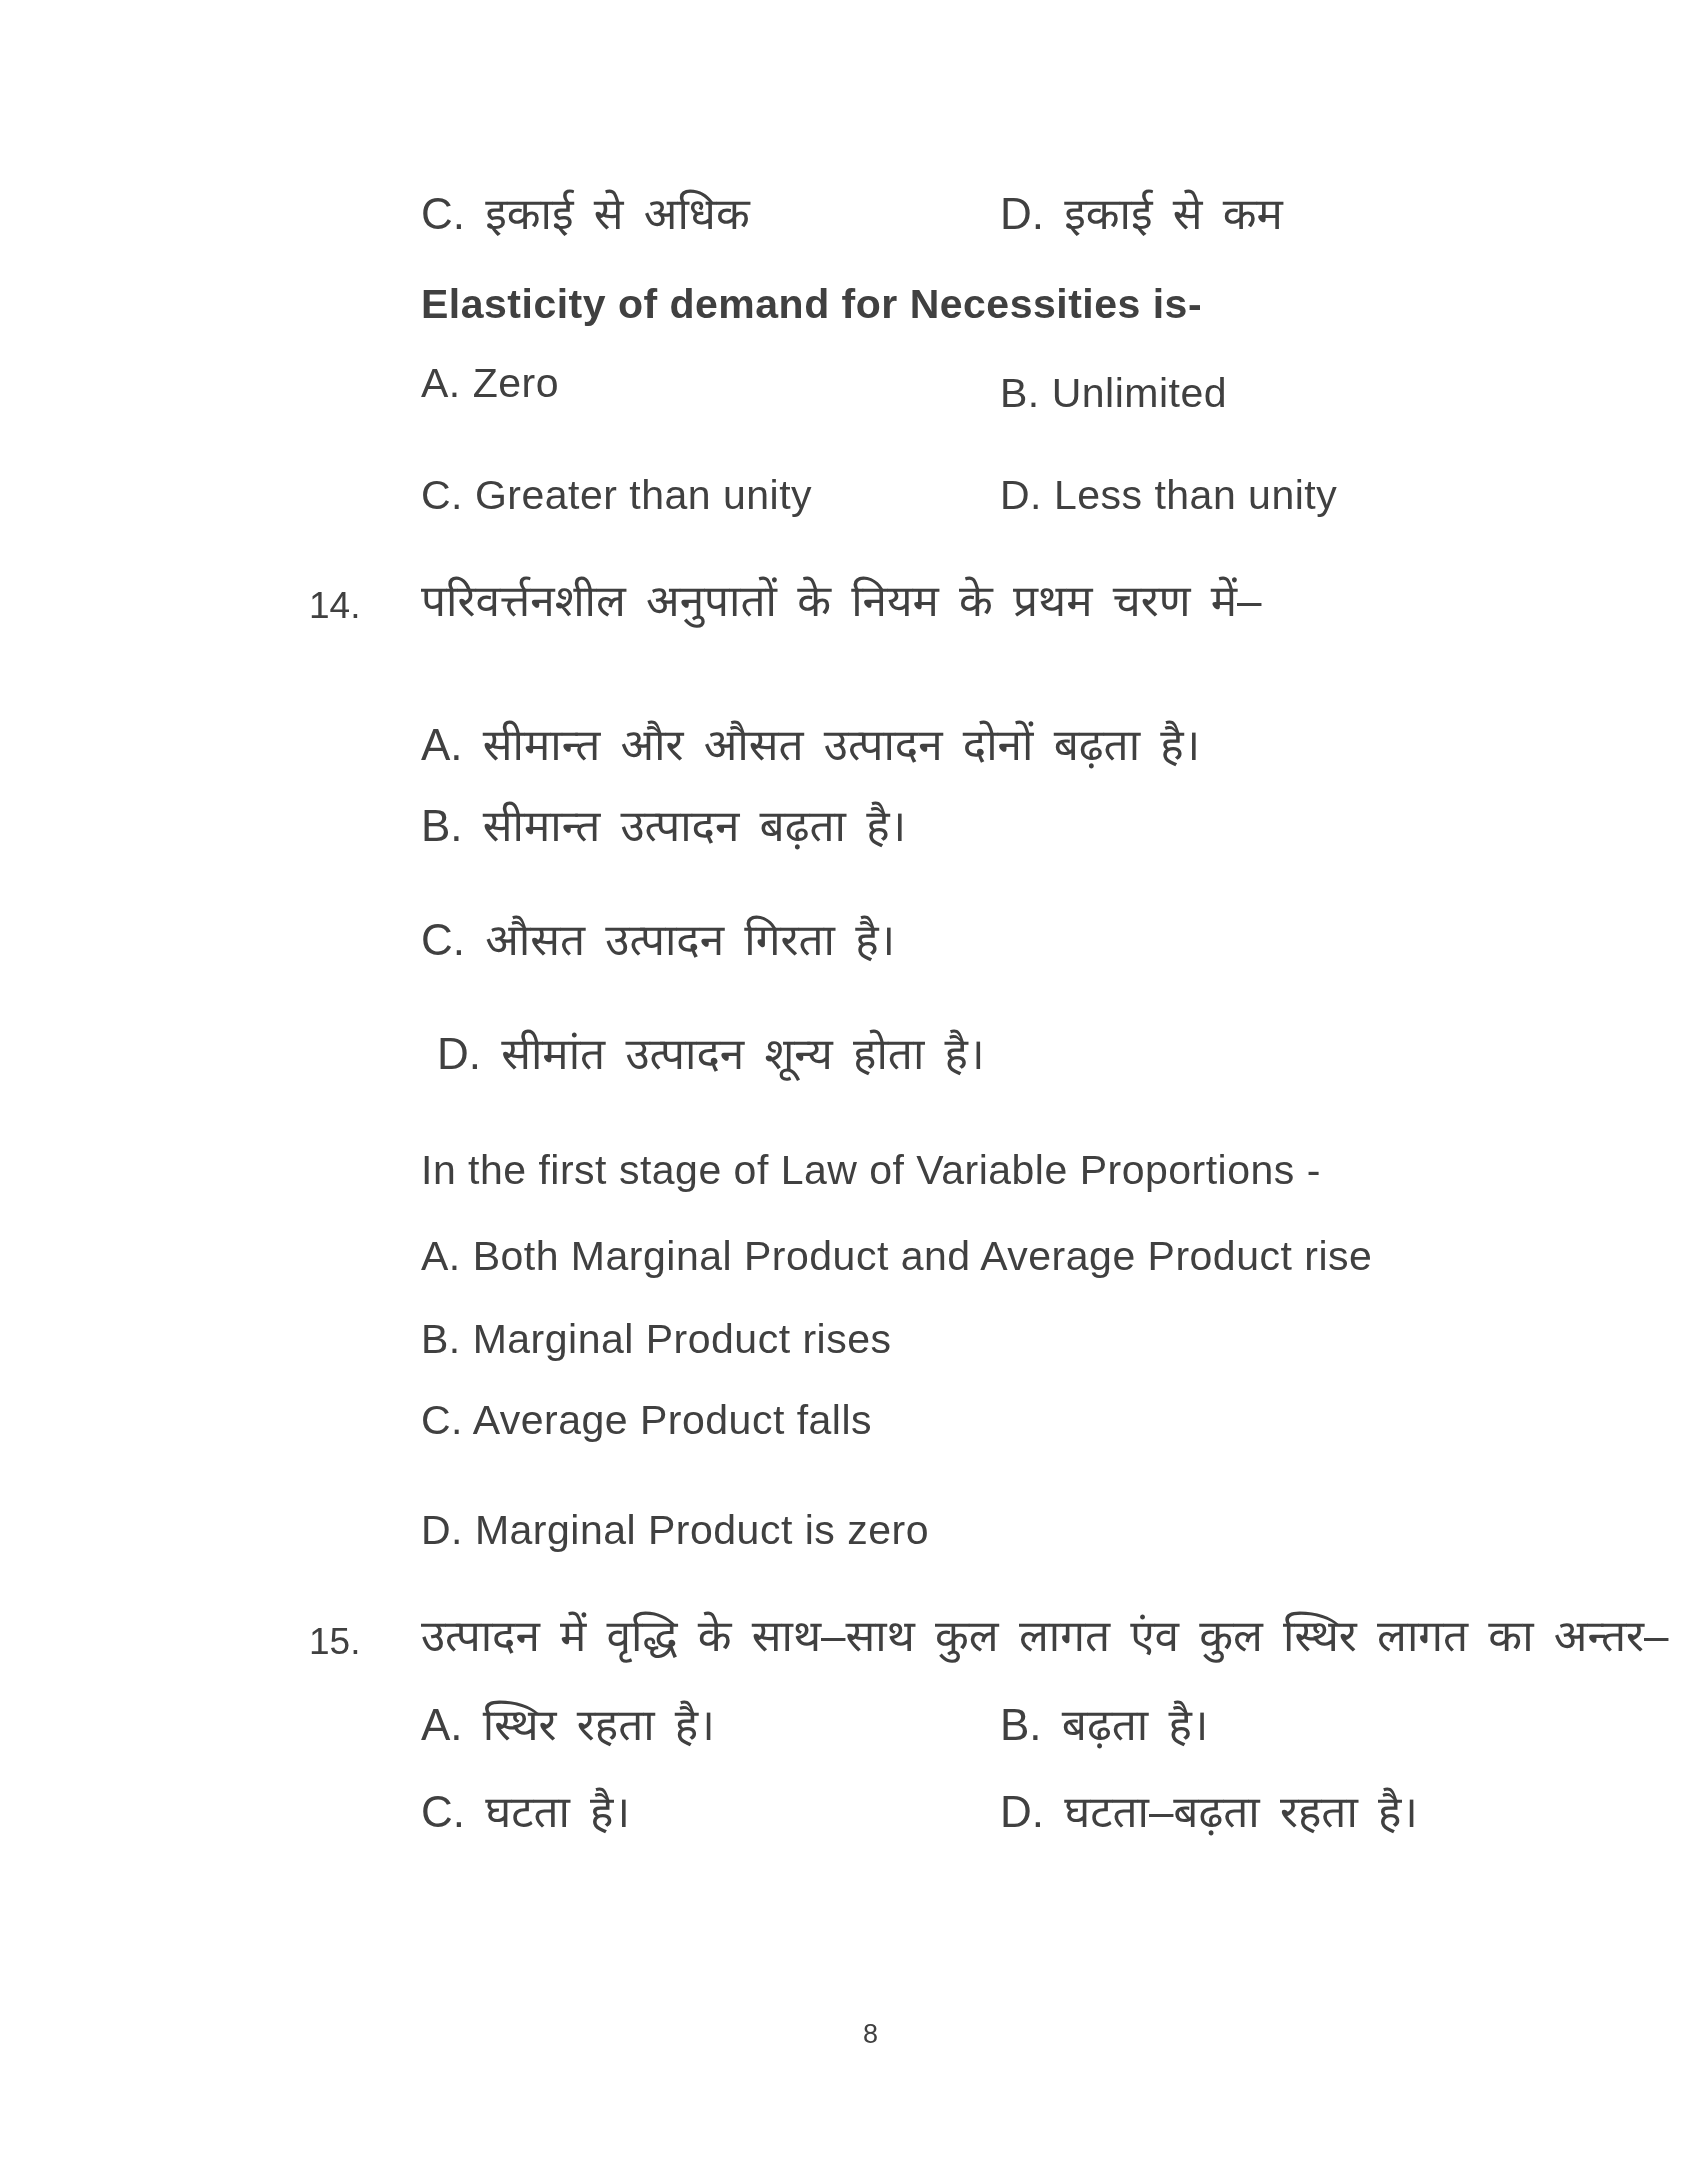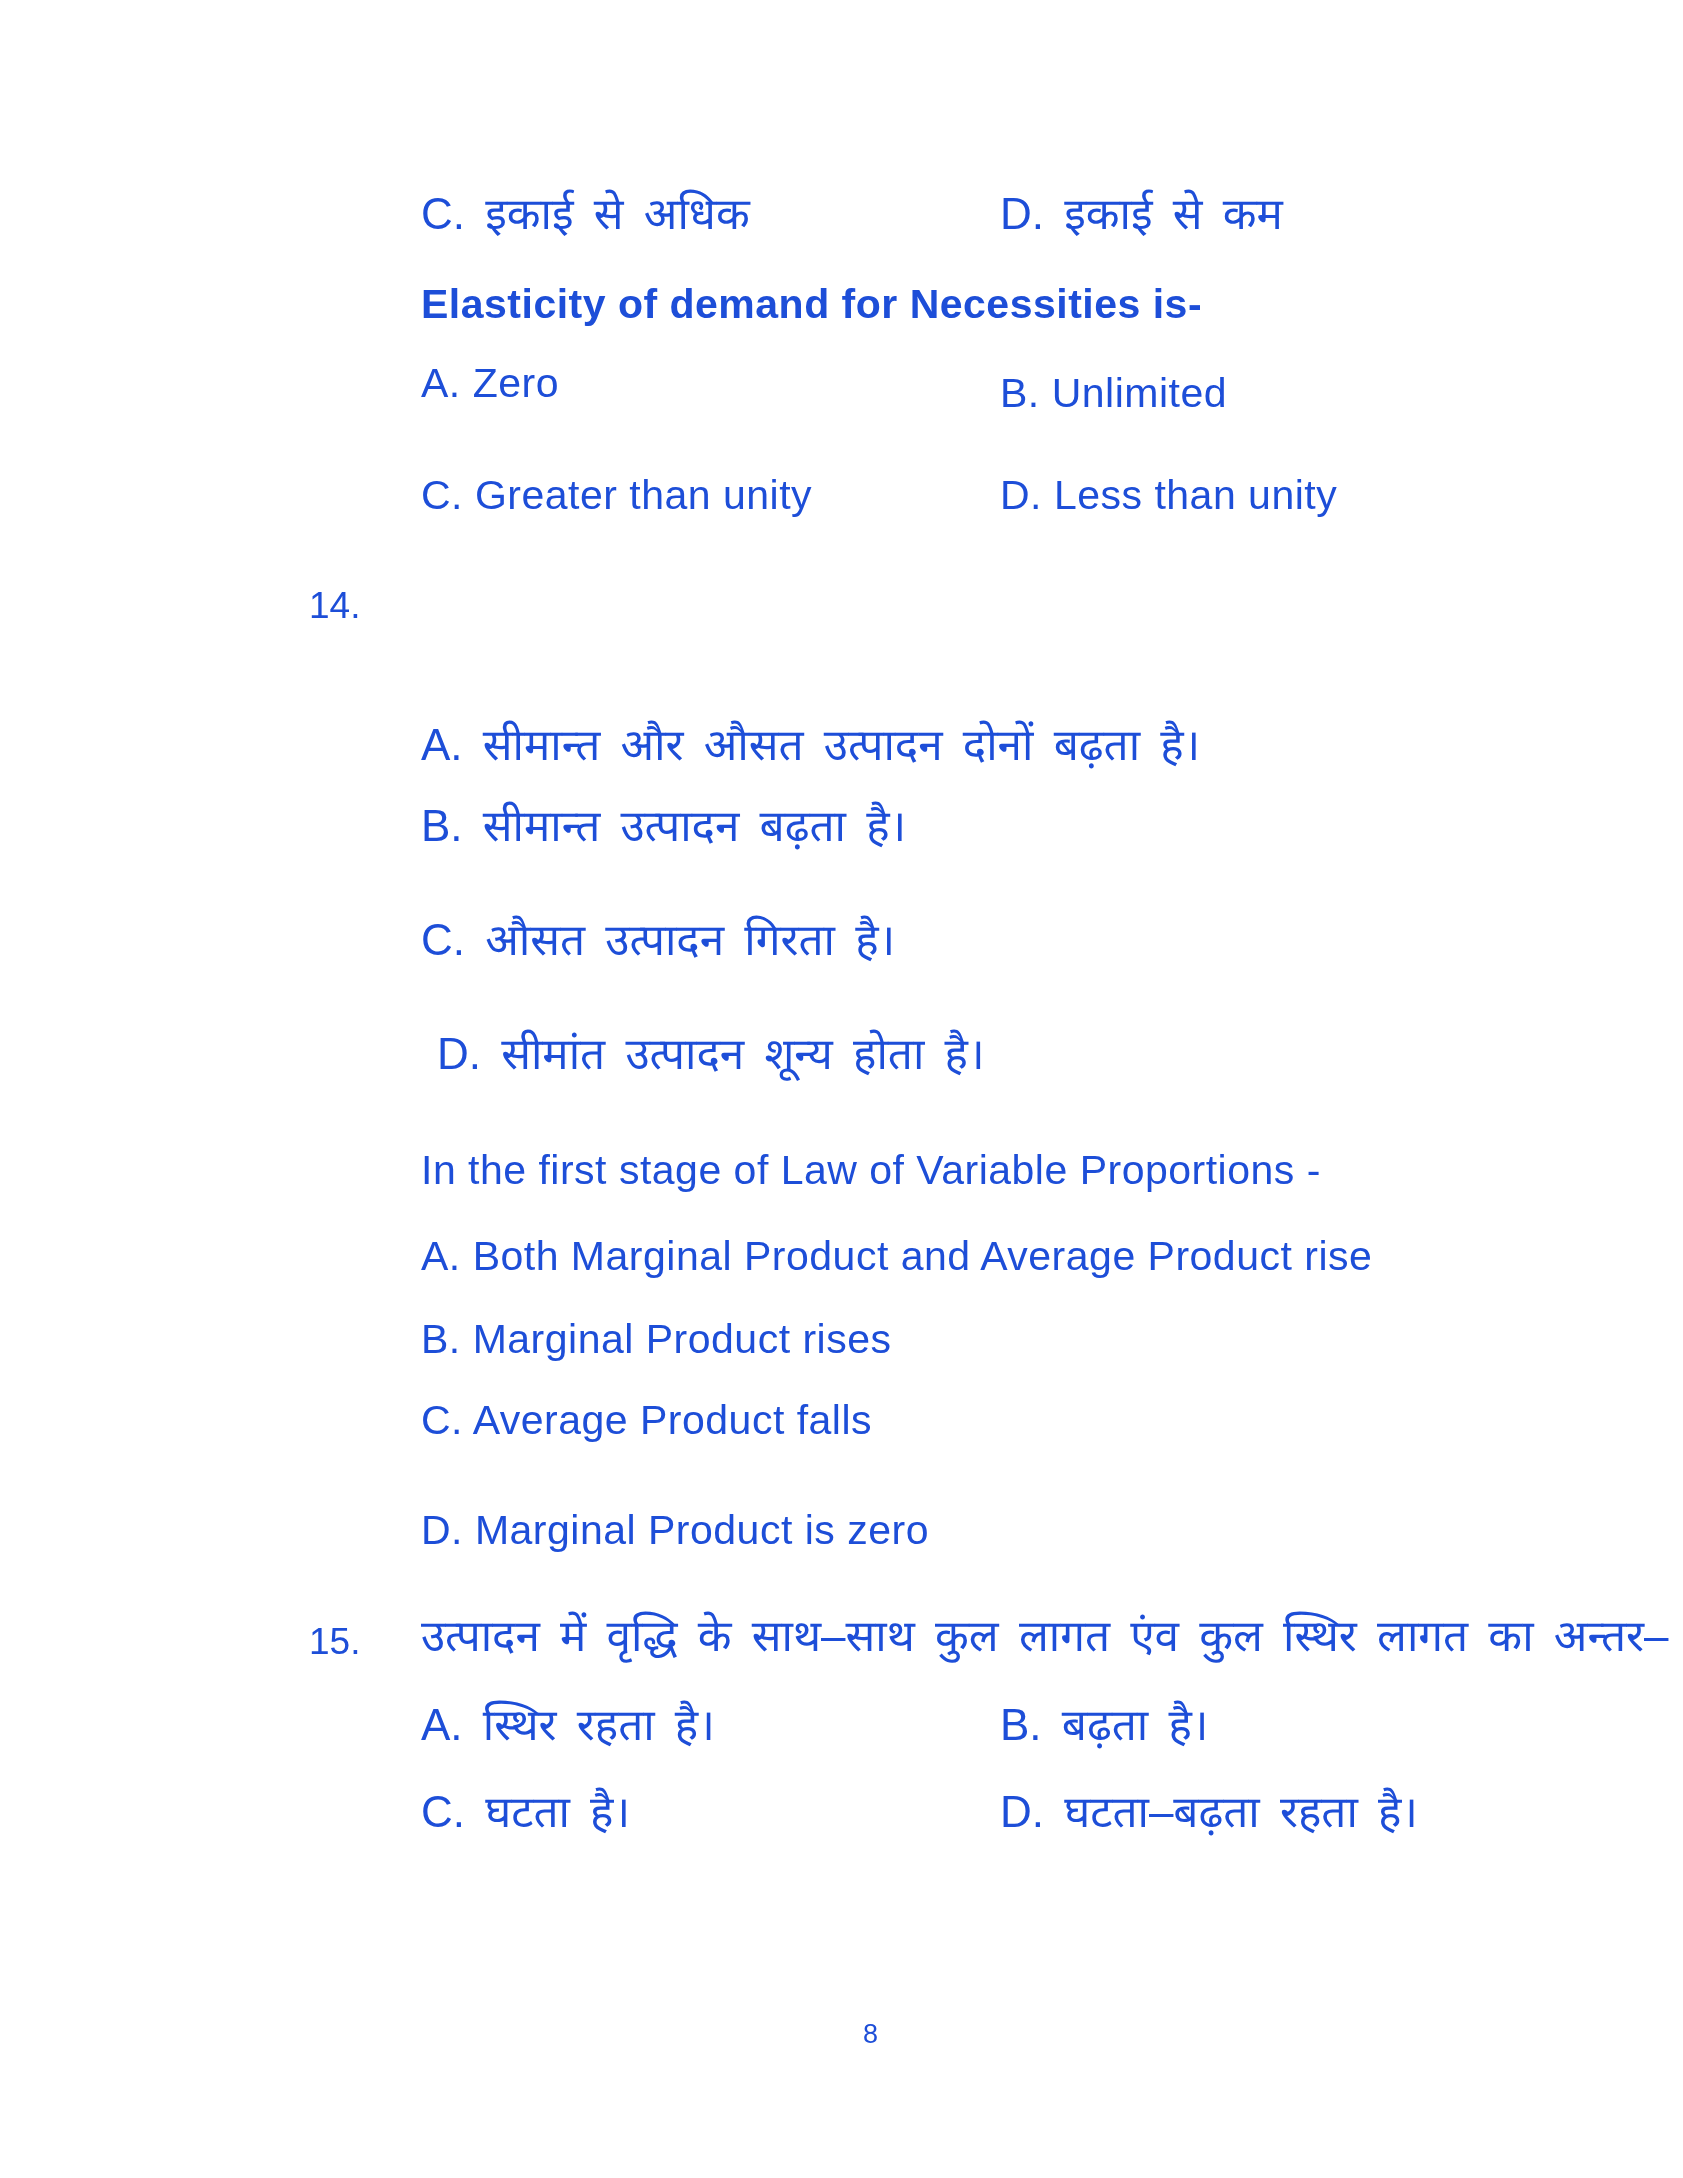--- a/index.html
+++ b/index.html
@@ -5,21 +5,21 @@
   html, body {
     margin: 0;
     padding: 0;
     background: #ffffff;
   }
   #page {
     position: relative;
     width: 1683px;
     height: 2178px;
     background: #ffffff;
-    color: #1d4ed8;
+    color: #404040;
     font-family: "Liberation Sans", "DejaVu Sans", sans-serif;
     overflow: hidden;
   }
   .row {
     position: absolute;
     white-space: nowrap;
     line-height: 1.1;
   }
   .en {
     font-size: 41px;
@@ -46,20 +46,21 @@
 
   <div class="row en" style="left:421px; top:282px;font-weight:bold;">Elasticity of demand for Necessities is-</div>
 
   <div class="row en" style="left:421px; top:361px;">A. Zero</div>
   <div class="row en" style="left:1000px; top:371px;text-align:right;">B. Unlimited</div>
 
   <div class="row en" style="left:421px; top:473px;">C. Greater than unity</div>
   <div class="row en" style="left:1000px; top:473px;">D. Less than unity</div>
 
   <div class="row qnum" style="left:309px; top:586px;">14.</div>
+  <div class="row hi" style="left:421px; top:577px;">परिवर्त्तनशील अनुपातों के नियम के प्रथम चरण में–</div>
 
   <div class="row hi" style="left:421px; top:688px;margin-top:33px;">A. सीमान्त और औसत उत्पादन दोनों बढ़ता है।</div>
   <div class="row hi" style="left:421px; top:802px;">B. सीमान्त उत्पादन बढ़ता है।</div>
   <div class="row hi" style="left:421px; top:916px;">C. औसत उत्पादन गिरता है।</div>
   <div class="row hi" style="left:437px; top:1030px;">D. सीमांत उत्पादन शून्य होता है।</div>
 
   <div class="row en" style="left:421px; top:1148px;">In the first stage of Law of Variable Proportions -</div>
 
   <div class="row en" style="left:421px; top:1234px;">A. Both Marginal Product and Average Product rise</div>
   <div class="row en" style="left:421px; top:1317px;">B. Marginal Product rises</div>

